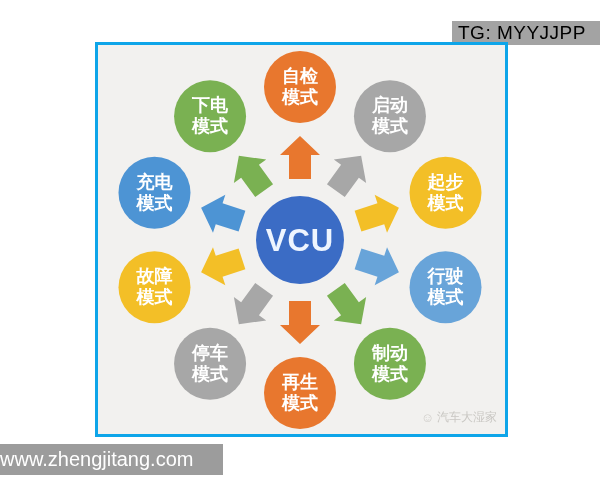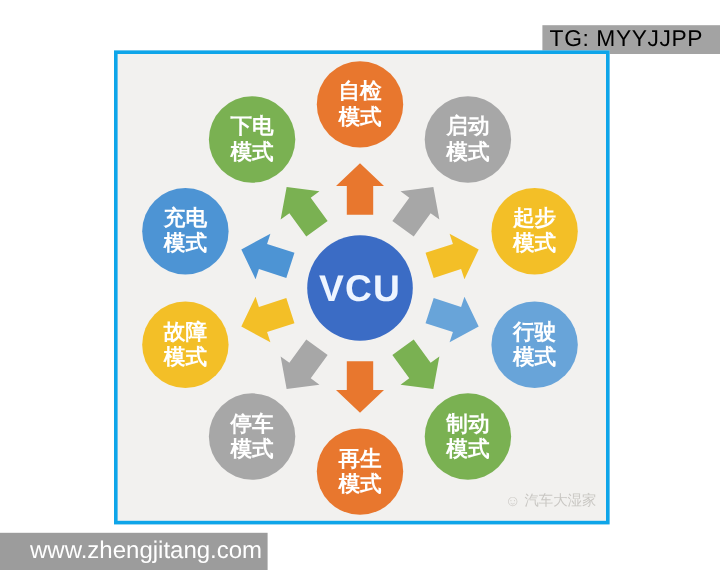--- a/index.html
+++ b/index.html
@@ -62,21 +62,21 @@
   .footer-bar {
     position: absolute;
     left: 0;
     top: 444px;
     width: 223px;
     height: 31px;
     background: #9c9c9c;
     color: #ffffff;
     font-size: 20px;
     line-height: 31px;
-    padding-left: 25px;
+    padding-left: 0;
     white-space: nowrap;
   }
 </style>
 </head>
 <body>
 
 <div class="page">
 
   <div class="tg-badge">TG: MYYJJPP</div>
 

